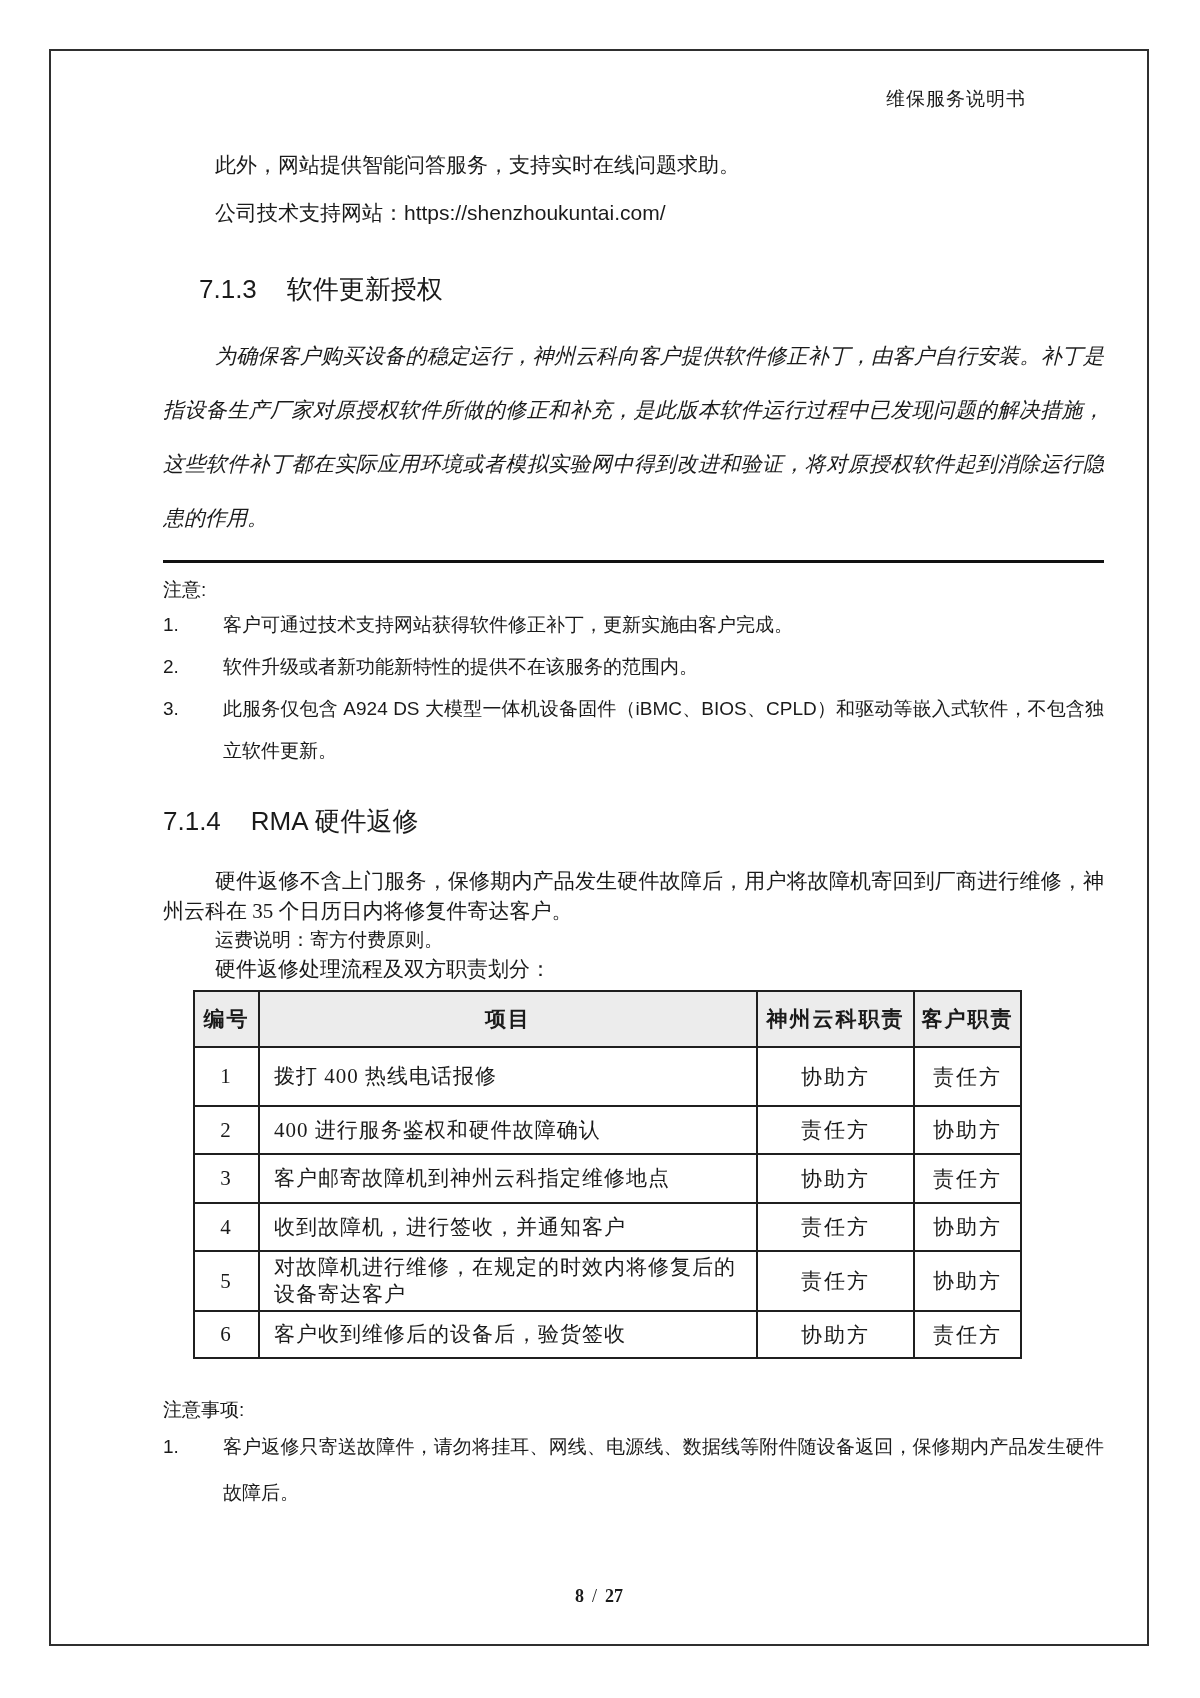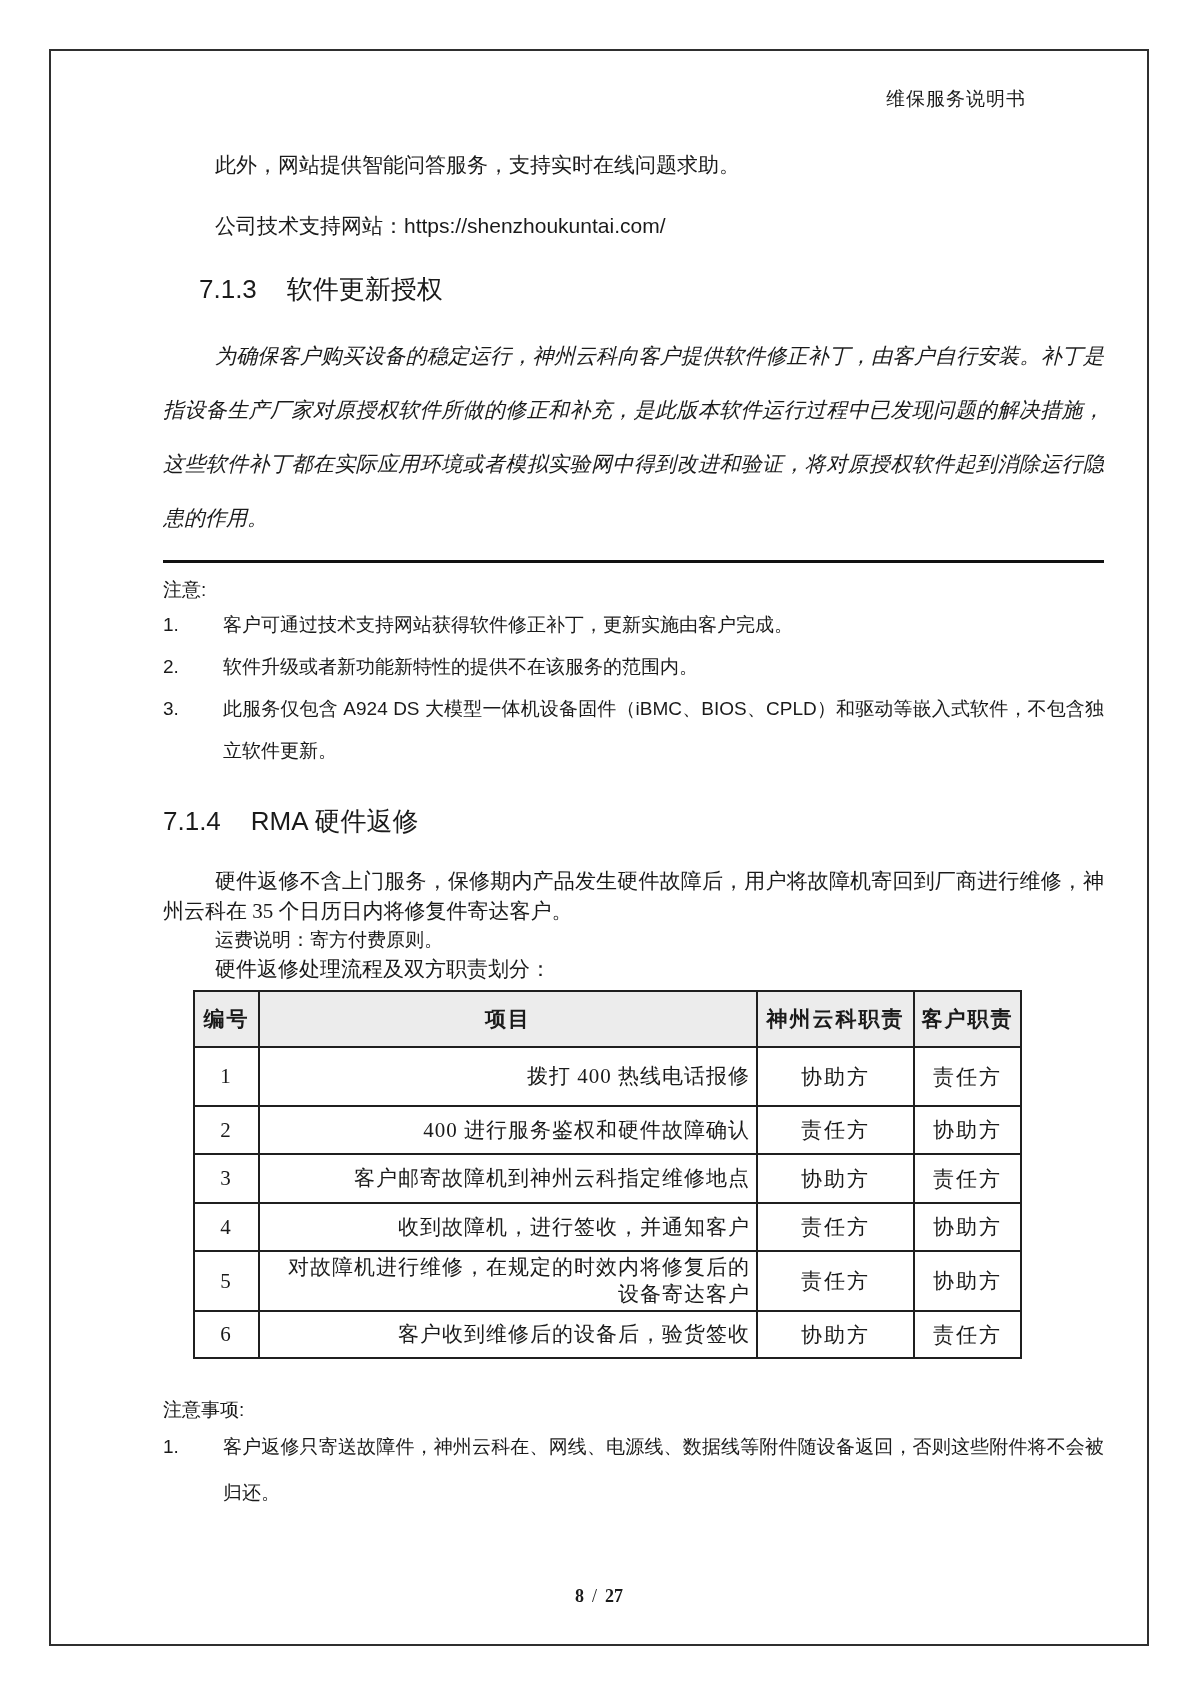--- a/index.html
+++ b/index.html
@@ -21,21 +21,21 @@
   .header-title{
     position:absolute;top:86px;left:163px;width:941px;
     text-align:right;padding-right:78px;box-sizing:border-box;
     font-family:"Liberation Serif",serif;font-size:19px;letter-spacing:1px;
   }
   .content{position:absolute;left:163px;top:0;width:941px;}
   .blk{position:absolute;left:0;width:941px;}
 
   .intro-line{font-size:21px;line-height:30px;text-indent:52px;white-space:nowrap;}
   .b-intro1{top:150px;}
-  .b-intro2{top:211px;}
+  .b-intro2{top:198px;}
 
   .sec-heading{font-size:26px;line-height:34px;font-weight:500;}
   .sec-heading .sec-num{display:inline-block;}
   .sec-heading .sec-title{display:inline-block;margin-left:30px;}
   .b-h713{top:272px;margin-left:36px;}
   .b-h714{top:804px;}
 
   .b-para713{top:329px;height:216px;overflow:hidden;
     font-size:21px;line-height:54px;text-align:justify;text-justify:inter-ideograph;
     text-indent:52px;font-style:italic;}
@@ -64,21 +64,21 @@
   table.rma{
     border-collapse:collapse;margin-left:30px;width:827px;table-layout:fixed;
     font-family:"Liberation Serif",serif;font-size:21px;letter-spacing:2px;
   }
   table.rma th,table.rma td{
     border:2px solid var(--table-border);box-sizing:border-box;
     vertical-align:middle;padding:2px 6px;
   }
   table.rma thead th{background:var(--table-header-bg);font-weight:bold;text-align:center;height:56px;}
   table.rma td{text-align:center;}
-  table.rma td.item{text-align:right;padding-left:14px;line-height:27px;letter-spacing:1px;}
+  table.rma td.item{text-align:left;padding-left:14px;line-height:27px;letter-spacing:1px;}
   table.rma tbody tr:nth-child(1) td{height:59px;}
   table.rma tbody tr:nth-child(2) td{height:48px;}
   table.rma tbody tr:nth-child(3) td{height:49px;}
   table.rma tbody tr:nth-child(4) td{height:48px;}
   table.rma tbody tr:nth-child(5) td{height:55px;}
   table.rma tbody tr:nth-child(6) td{height:47px;}
 
   .footer{
     position:absolute;left:49px;top:1586px;width:1100px;text-align:center;
     font-family:"Liberation Serif",serif;font-size:18px;
@@ -189,21 +189,21 @@
           </tr>
         </tbody>
       </table>
     </div>
 
     <div class="blk b-noticelabel714 note-label">注意事项:</div>
 
     <div class="blk b-notes714 note-list">
       <div class="note-item">
         <span class="note-num">1.</span>
-        <span class="note-text">客户返修只寄送故障件，神州云科在、网线、电源线、数据线等附件随设备返回，否则这些附件将不会被归还。</span>
+        <span class="note-text">客户返修只寄送故障件，请勿将挂耳、网线、电源线、数据线等附件随设备返回，保修期内产品发生硬件故障后。</span>
       </div>
     </div>
 
   </div>
 
   <div class="footer">
     <span class="pg">8</span><span class="sep">/</span><span class="pg">27</span>
   </div>
 </div>
 

